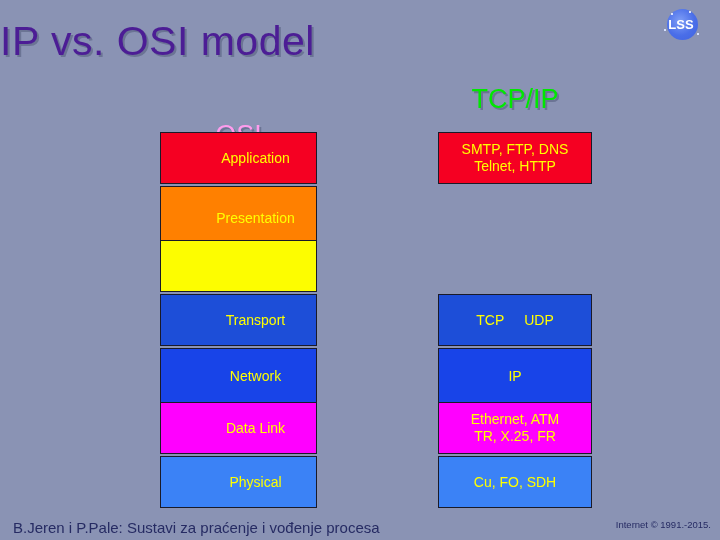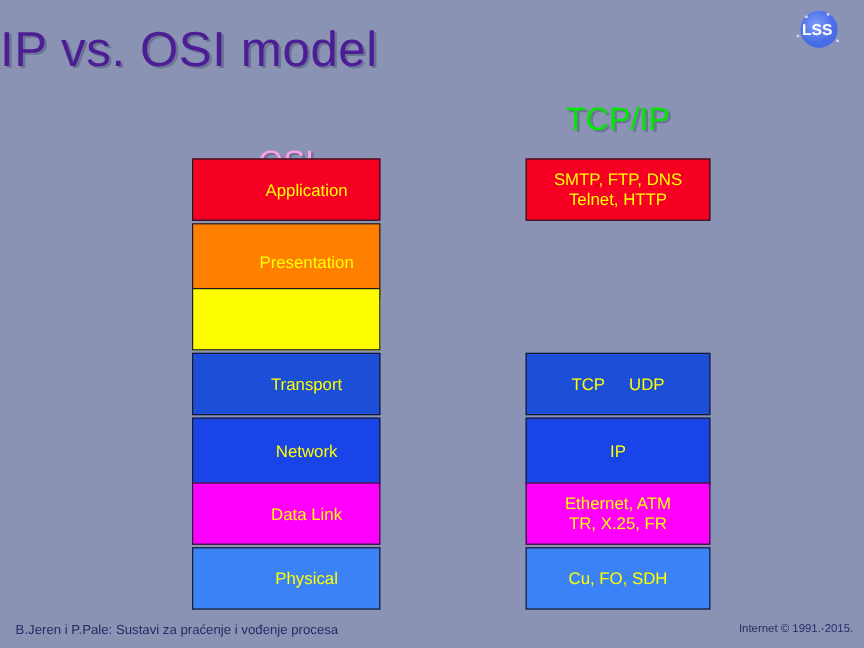--- a/index.html
+++ b/index.html
@@ -136,21 +136,21 @@
     justify-content: center;
     width: 100%;
     gap: 20px;
   }
 
   
   .footer-left {
     position: absolute;
     left: 13px;
     top: 519px;
-    font-size: 11px;
+    font-size: 15px;
     color: #262b63;
     white-space: nowrap;
   }
   .footer-right {
     position: absolute;
     right: 9px;
     top: 519px;
     font-size: 9.5px;
     color: #262b63;
     white-space: nowrap;

